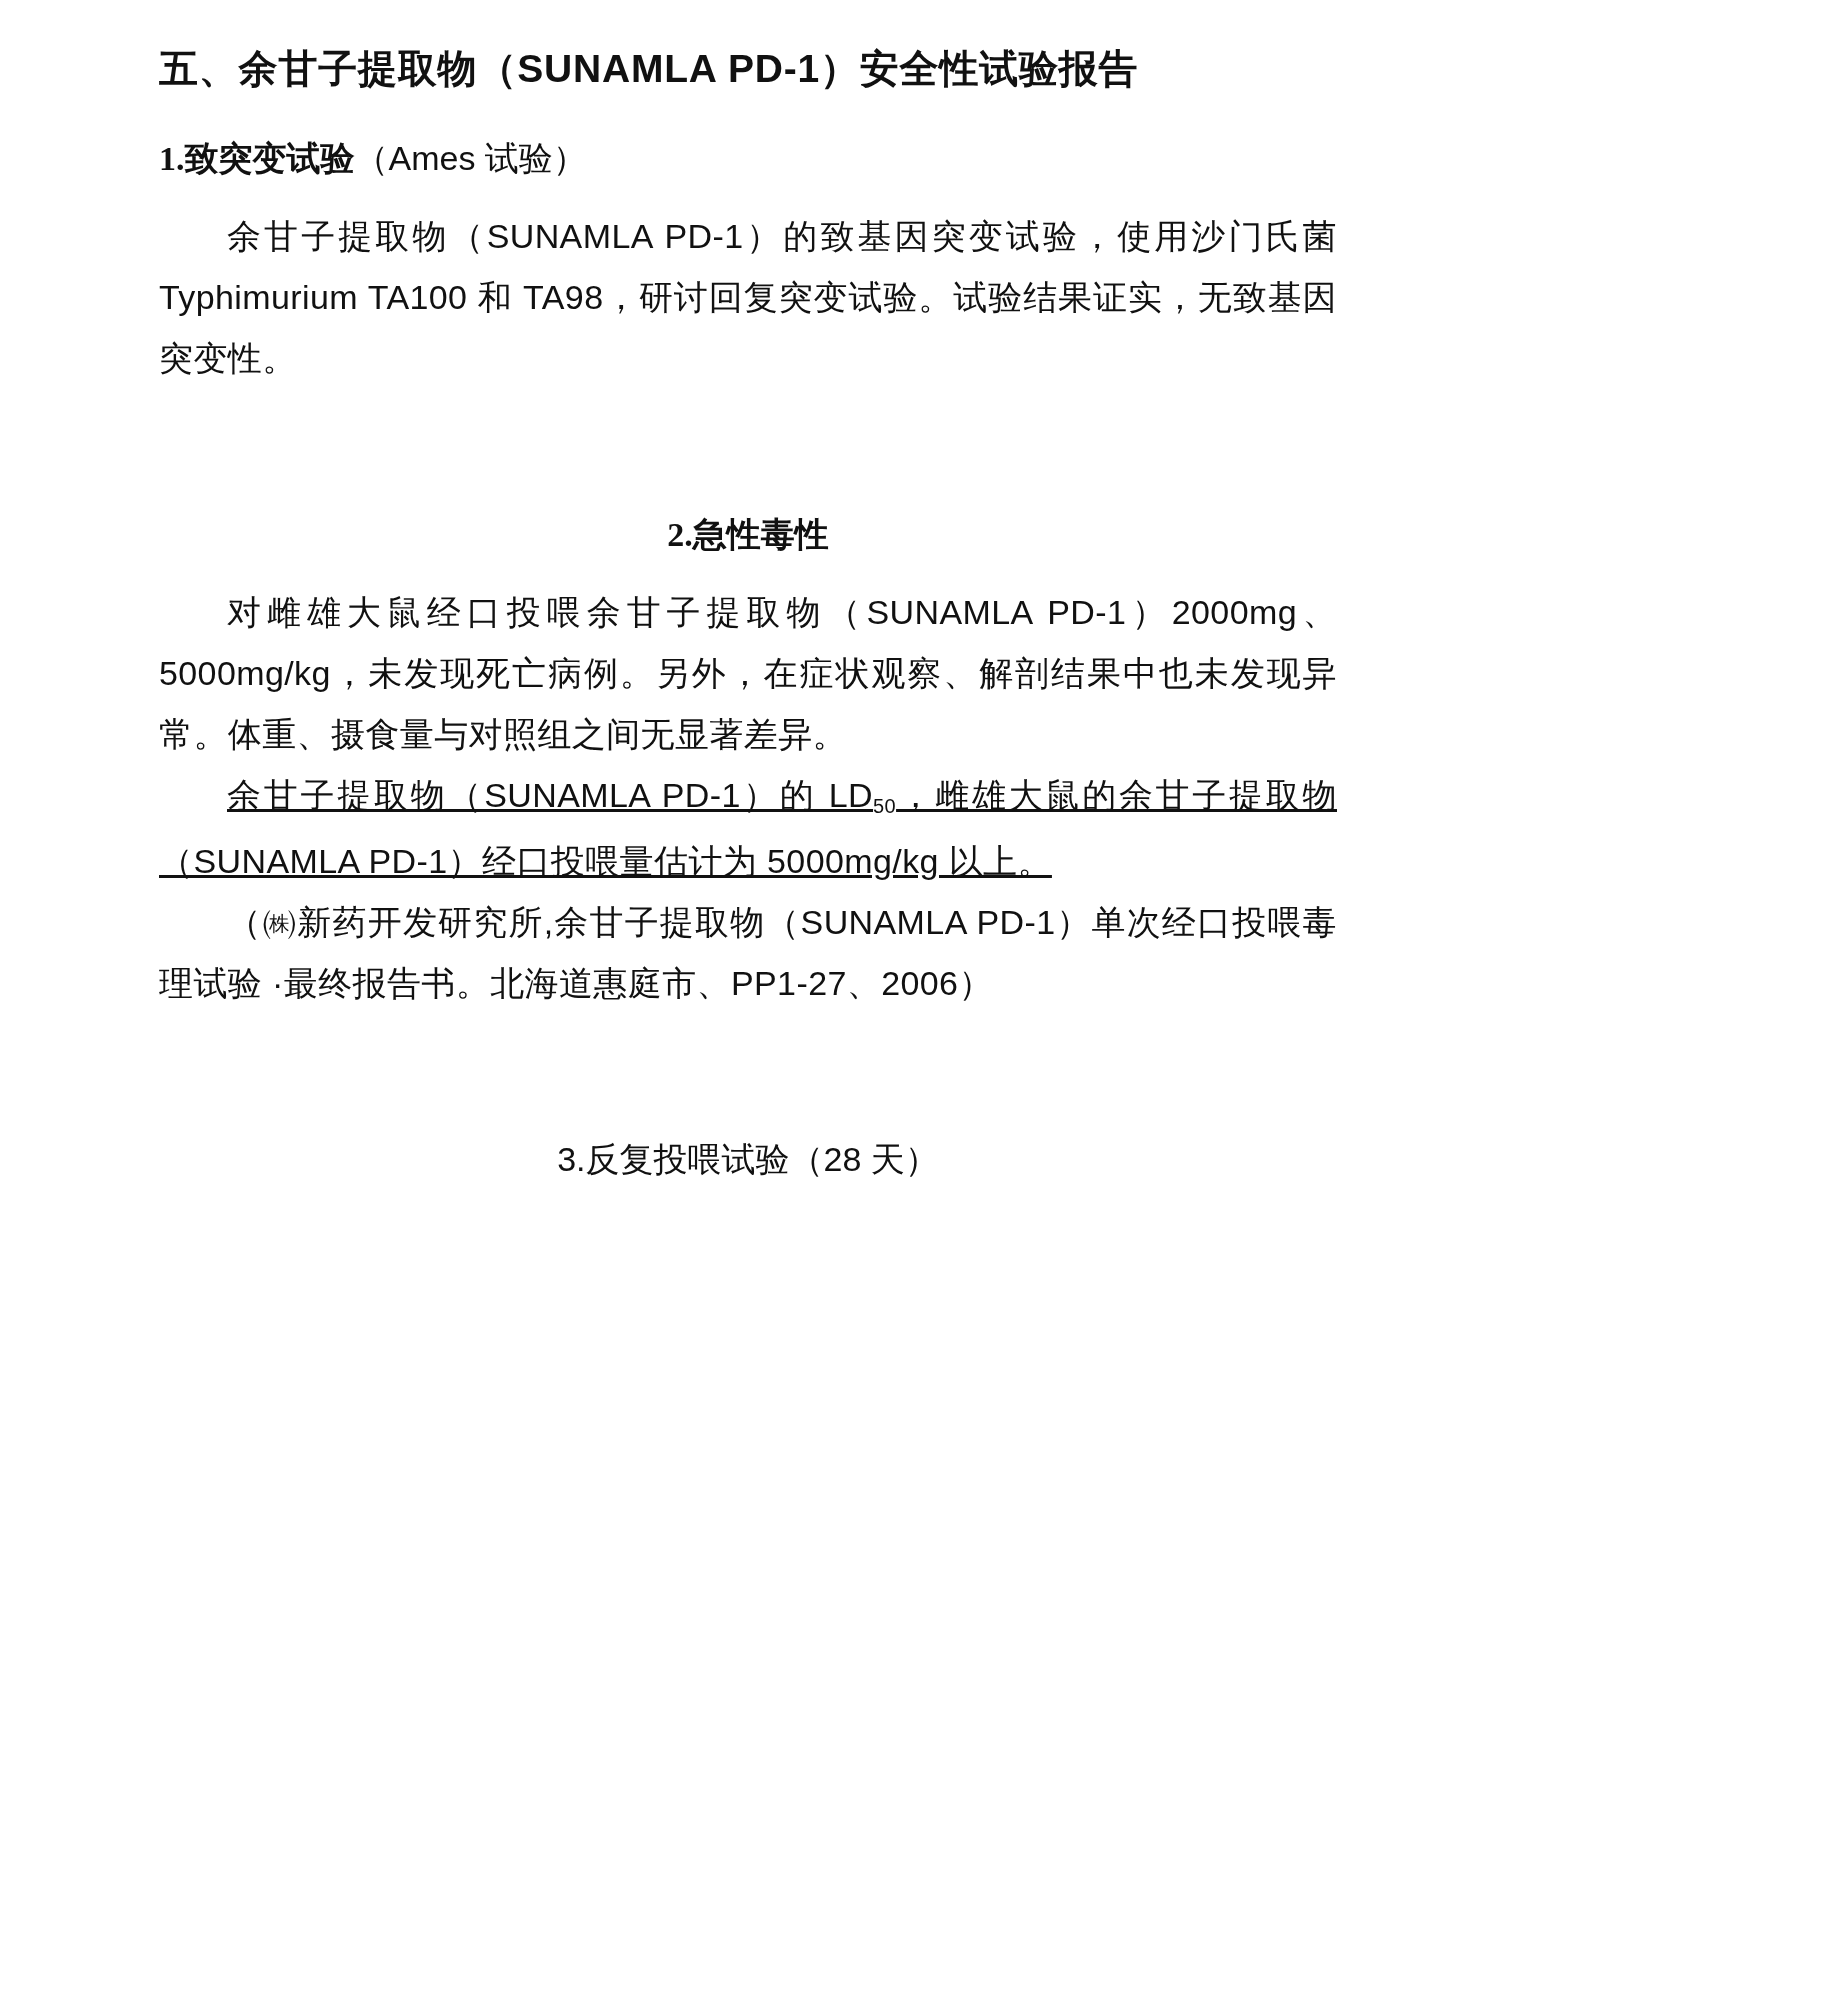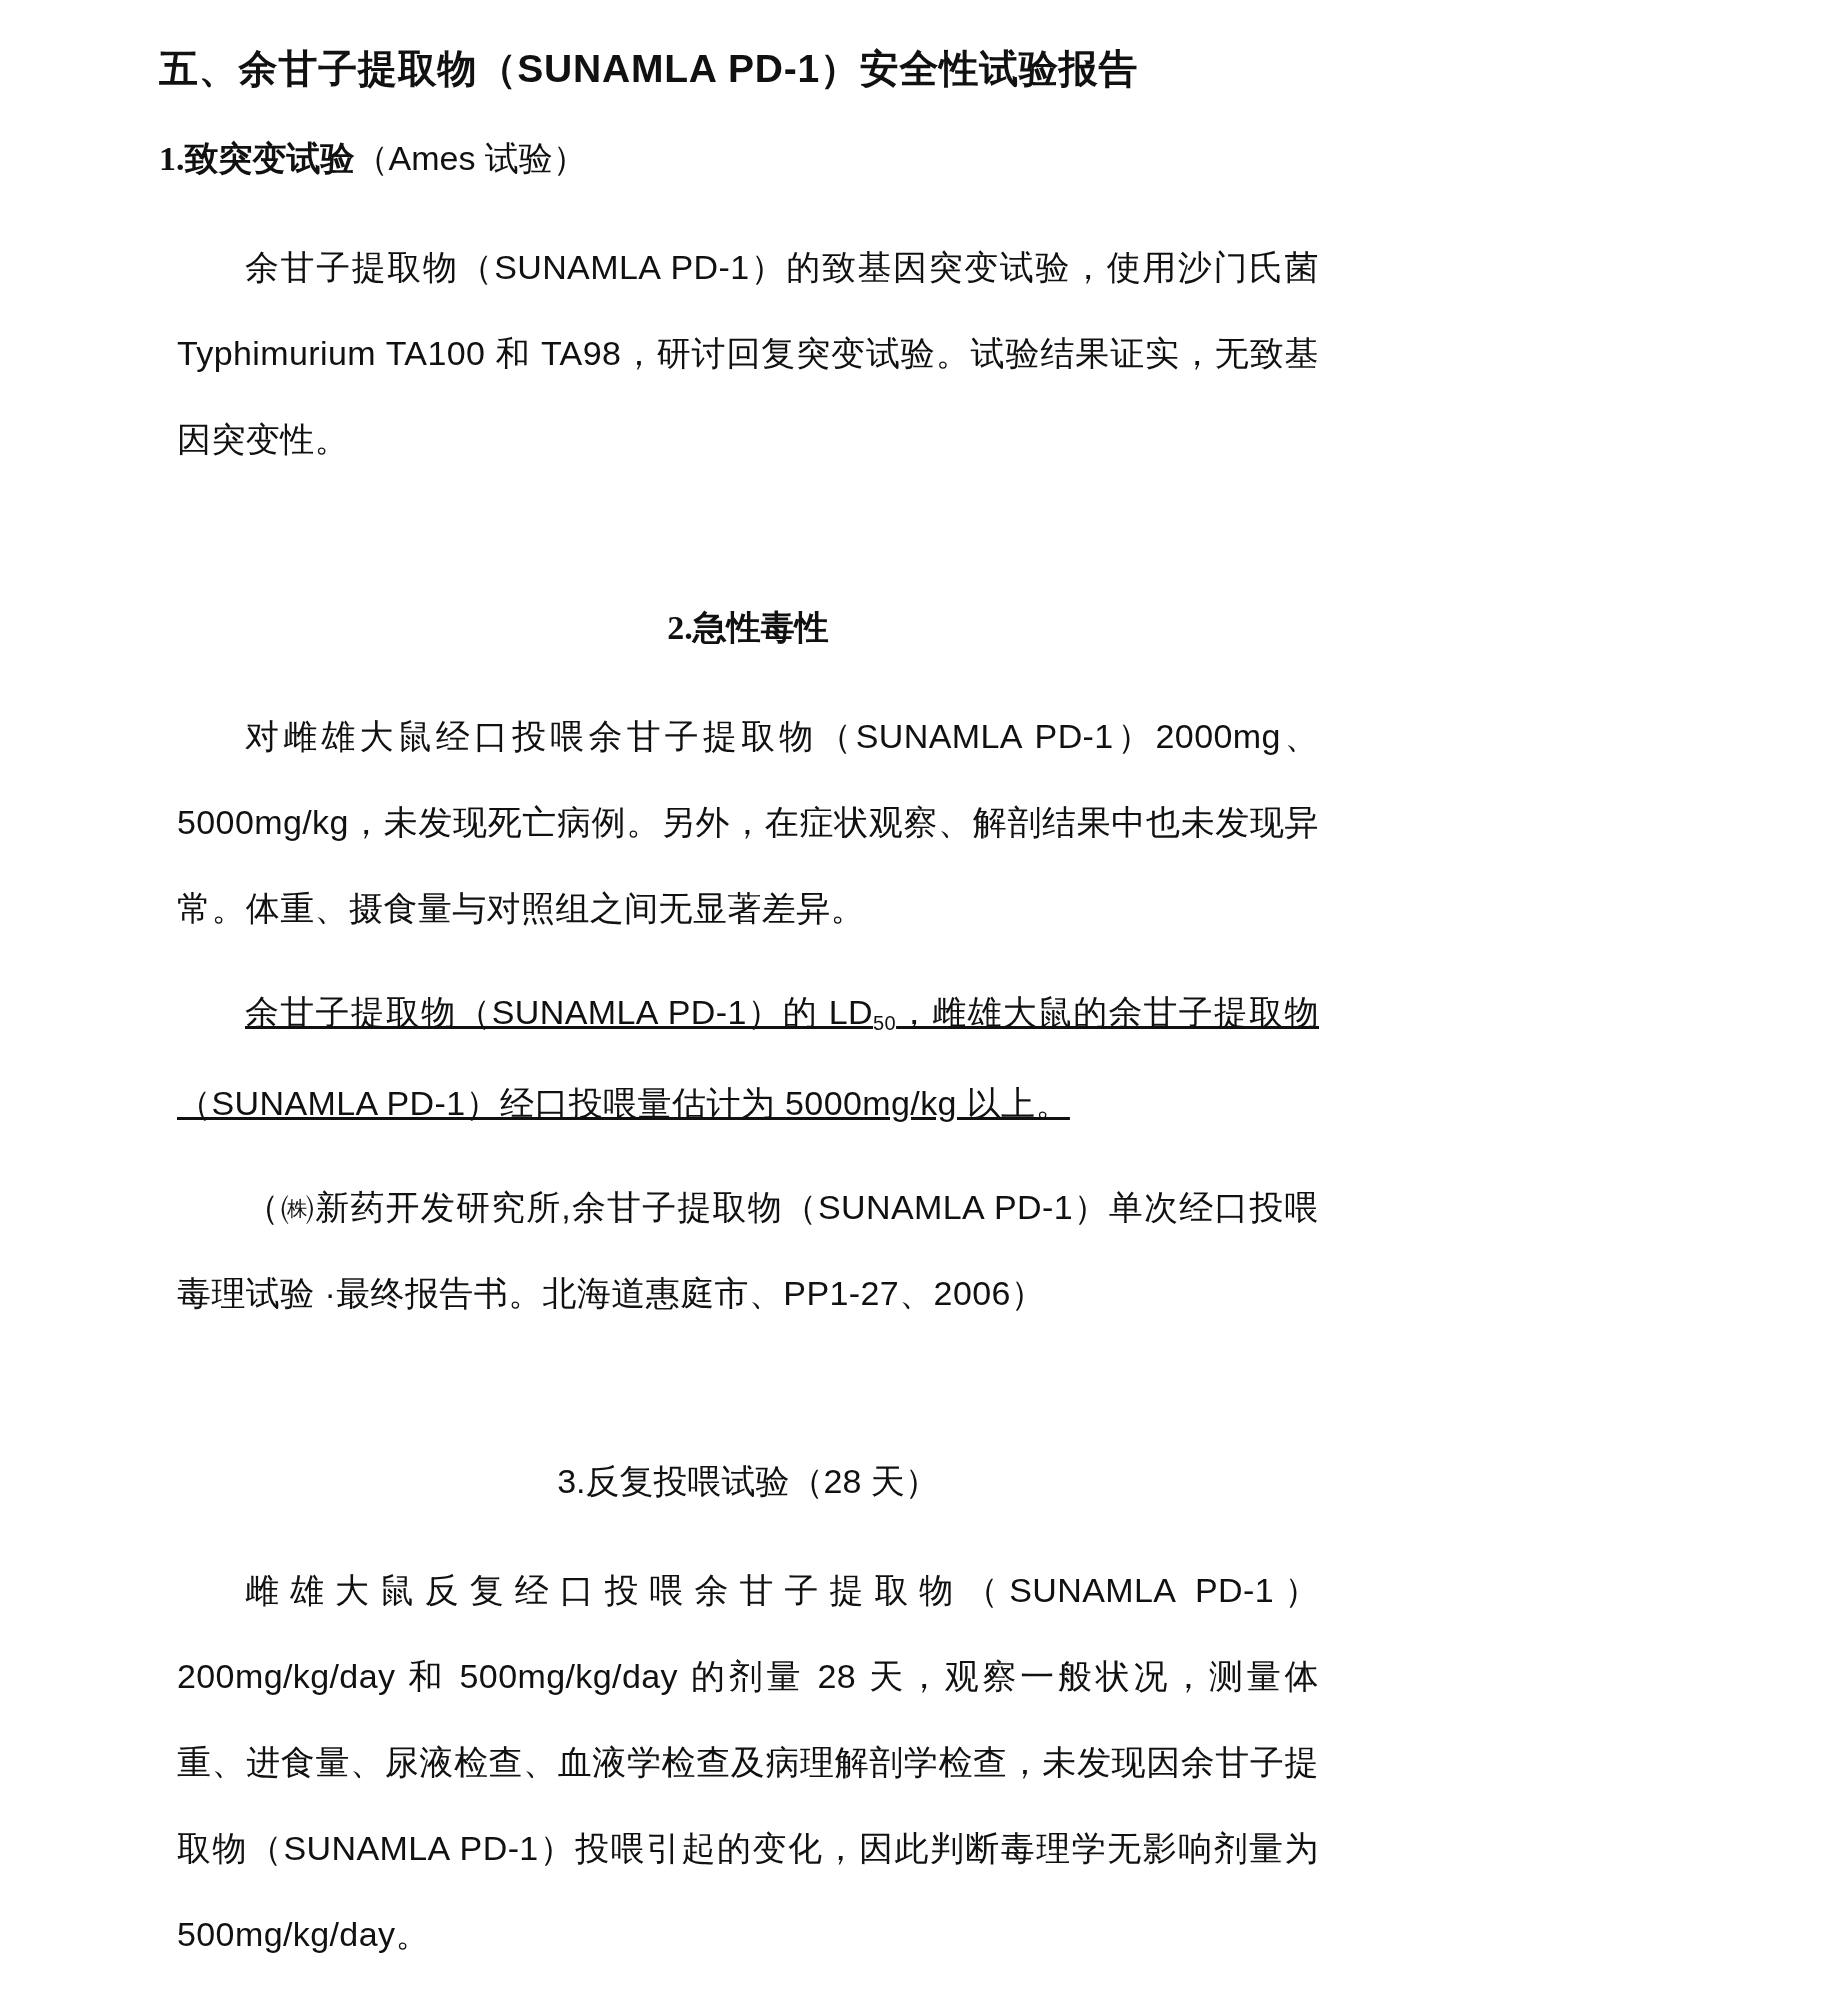--- a/index.html
+++ b/index.html
@@ -35,22 +35,22 @@
   .section-heading .hb {
     font-weight: bold;
     font-family: Liberation Serif, serif;
   }
   .section-gap {
     margin-top: 98px;
     text-align: center;
   }
   .para {
     font-size: 34px;
-    line-height: 86px;
-    margin: 18px;
+    line-height: 61px;
+    margin: 0;
     text-indent: 2em;
     text-align: justify;
     letter-spacing: 0.4px;
   }
   .para.no-indent {
     text-indent: 2em;
     text-decoration: underline;
   }
   sub.ld-sub {
     font-size: 20px;
@@ -74,16 +74,15 @@
   <h2 class="section-heading section-gap"><span class="hb">2.急性毒性</span><span></span></h2>
 
   <p class="para">对雌雄大鼠经口投喂余甘子提取物（SUNAMLA PD-1）2000mg、5000mg/kg，未发现死亡病例。另外，在症状观察、解剖结果中也未发现异常。体重、摄食量与对照组之间无显著差异。</p>
 
   <p class="para no-indent"><span>余甘子提取物（SUNAMLA PD-1）的 LD</span><sub class="ld-sub">50</sub><span>，雌雄大鼠的余甘子提取物（SUNAMLA PD-1）经口投喂量估计为 5000mg/kg 以上。</span></p>
 
   <p class="para">（㈱新药开发研究所,余甘子提取物（SUNAMLA PD-1）单次经口投喂毒理试验 ·最终报告书。北海道惠庭市、PP1-27、2006）</p>
 
   <h2 class="section-heading section-gap"><span class="hb"></span><span>3.反复投喂试验（28 天）</span></h2>
 
-  <p class="para">雌雄大鼠反复经口投喂余甘子提取物（SUNAMLA PD-1）200mg/kg/day 和 500mg/kg/day 的剂量 28 天，观察一般状况，测量体重、进食量、尿液检查、血液学检查及病理解剖学检查，未发现因余甘子提取物（SUNAMLA PD-1）投喂引起的变化，因此判断毒理学无影响剂量为 500mg/kg/day。</p>
 
 </div>
 
 
 </body></html>

